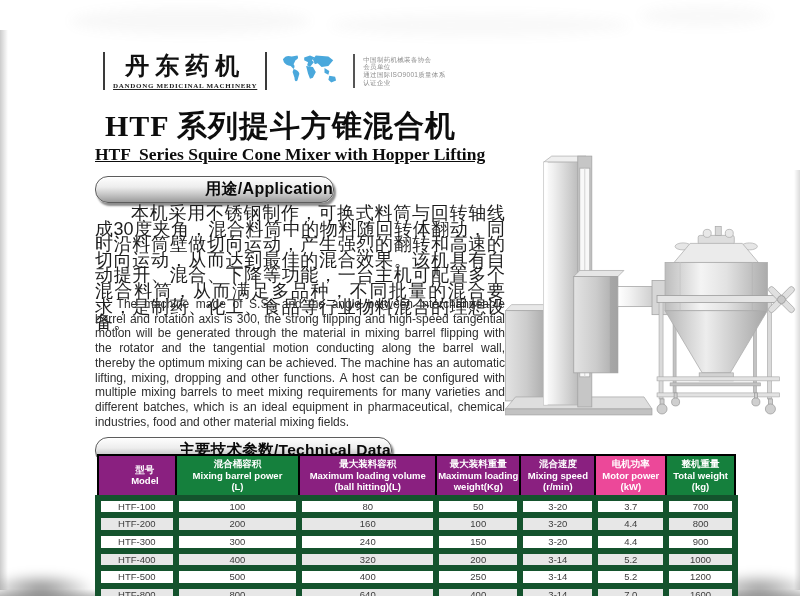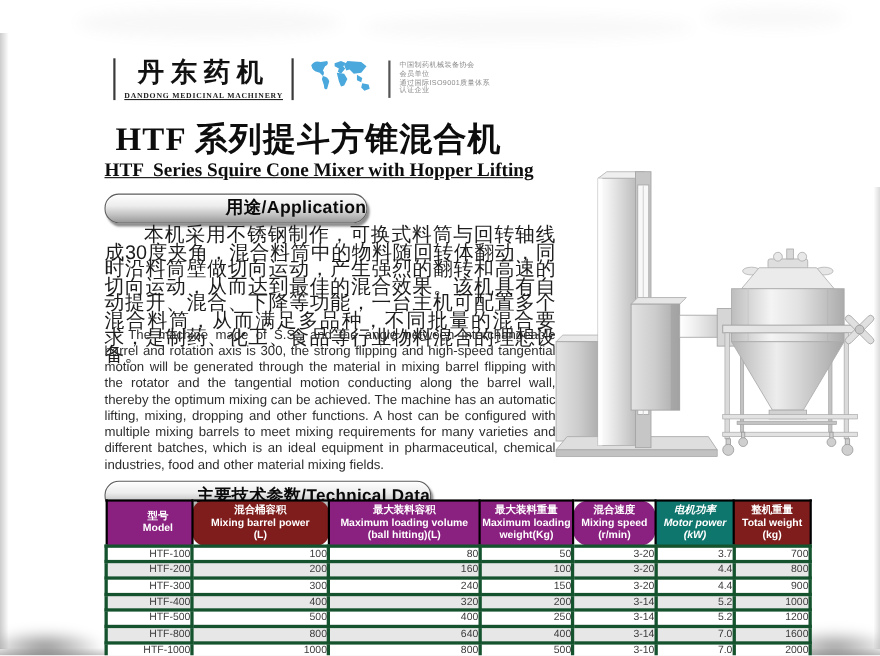--- a/index.html
+++ b/index.html
@@ -60,22 +60,22 @@
 
   
   .machine{position:absolute;left:500px;top:124px;width:296px;height:296px;}
 
   
   table.tech{position:absolute;left:95px;top:454px;width:643px;border-collapse:collapse;
              border:2px solid #000;table-layout:fixed;}
   table.tech thead th{border:2px solid #000;color:#fff;font-weight:bold;
              font-size:9.5px;line-height:11.5px;padding:2px 0;vertical-align:middle;}
   table.tech thead th div{white-space:nowrap;overflow:hidden;}
-  table.tech tbody td{border:3px solid #14532d;font-size:9.5px;line-height:11.5px;
-             height:11.7px;padding:0;text-align:right;color:#3c3c3c;background:#ffffff;}
+  table.tech tbody td{border:6px solid #14532d;font-size:9.5px;line-height:11.5px;
+             height:11.7px;padding:0;text-align:center;color:#3c3c3c;background:#ffffff;}
   table.tech tbody tr:nth-child(even) td{background:#e7e7e7;}
 </style>
 </head>
 <body>
 
 <div class="page">
 
   <div class="smudge s1"></div>
   <div class="smudge s2"></div>
   <div class="smudge s3"></div>
@@ -236,46 +236,46 @@
         <col style="width:11.8%">
         <col style="width:11.1%">
         <col style="width:10.8%">
     </colgroup>
     <thead>
         <tr id="thead-row">
           <th style="background: rgb(138, 32, 128); padding-left: 16px;">
             <div>型号</div>
             <div>Model</div>
           </th>
-          <th style="background: #7f1d1d; border-radius: 11px;">
+          <th style="background: #15803d;">
             <div>混合桶容积</div>
             <div>Mixing barrel power</div>
             <div>(L)</div>
           </th>
           <th style="background: rgb(138, 32, 128);">
             <div>最大装料容积</div>
             <div>Maximum loading volume</div>
             <div>(ball hitting)(L)</div>
           </th>
           <th style="background: rgb(138, 32, 128);">
             <div>最大装料重量</div>
             <div>Maximum loading</div>
             <div>weight(Kg)</div>
           </th>
-          <th style="background: rgb(138, 32, 128); border-radius: 14px;">
+          <th style="background: rgb(138, 32, 128);">
             <div>混合速度</div>
             <div>Mixing speed</div>
             <div>(r/min)</div>
           </th>
-          <th style="background: #0f766e; font-style: italic;">
+          <th style="background: #ec4899;">
             <div>电机功率</div>
             <div>Motor power</div>
             <div>(kW)</div>
           </th>
-          <th style="background: #7f1d1d;">
+          <th style="background: #15803d;">
             <div>整机重量</div>
             <div>Total weight</div>
             <div>(kg)</div>
           </th>
         </tr>
       </thead>
     <tbody id="table-body">
         <tr>
           <td>HTF-100</td>
           <td>100</td>

